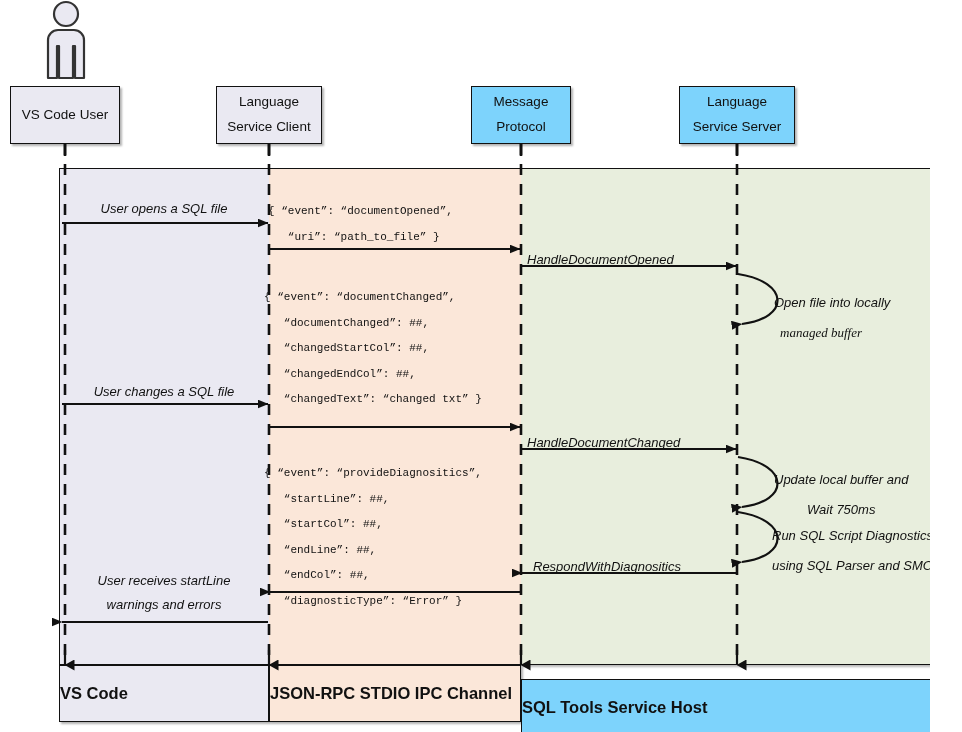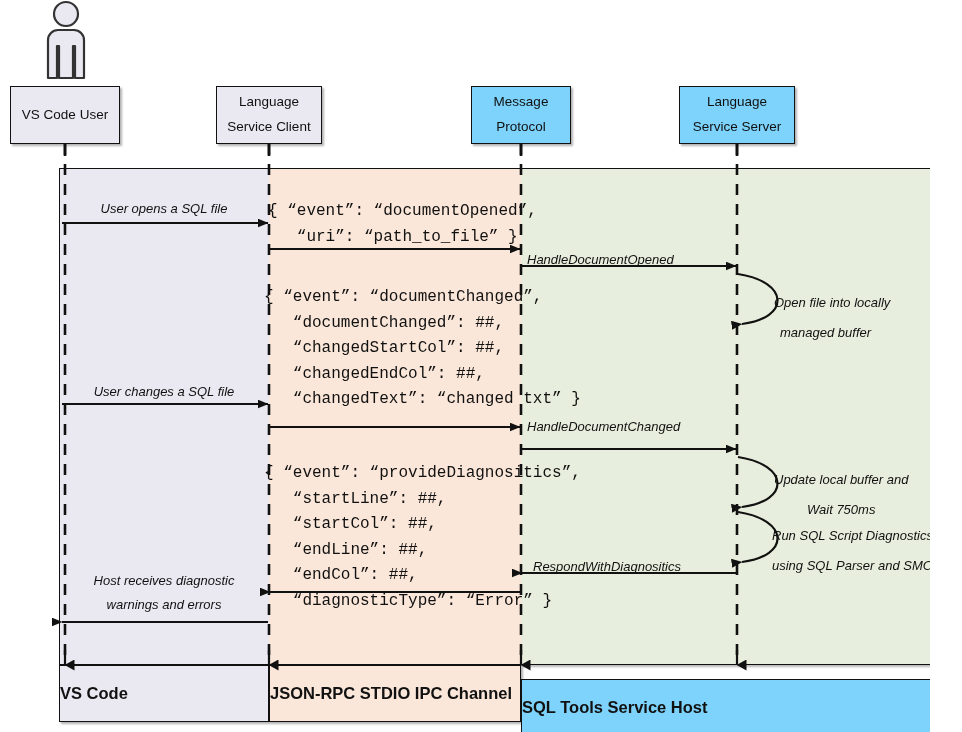--- a/index.html
+++ b/index.html
@@ -42,21 +42,21 @@
   .msglabel{
     position:absolute;font-style:italic;font-size:13px;color:#111;
     white-space:nowrap;text-align:center;line-height:1.0;
   }
   .msglabel.two{line-height:1.0;}
   .msglabel div{white-space:nowrap;}
   .msglabel div + div{margin-top:11px;}
 
   .jsonblk{
     position:absolute;font-family:"Liberation Mono",monospace;
-    font-size:16px;color:#111;white-space:nowrap;line-height:25.5px;
+    font-size:11px;color:#111;white-space:nowrap;line-height:25.5px;
   }
   .jsonblk div{white-space:pre;}
 
   .looplabel{
     position:absolute;font-style:italic;font-size:13px;color:#111;
     white-space:nowrap;line-height:30px;
   }
   .looplabel div{white-space:nowrap;}
 
   svg.overlay{position:absolute;left:0;top:0;width:962px;height:732px;pointer-events:none;}
@@ -99,29 +99,29 @@
 
   <div class="msglabel" style="left:64px;top:202px;width:200px;">
     <div>User opens a SQL file</div>
   </div>
 
   <div class="msglabel" style="left:64px;top:385px;width:200px;">
     <div>User changes a SQL file</div>
   </div>
 
   <div class="msglabel two" style="left:64px;top:574px;width:200px;">
-    <div>Host receives diagnostic</div>
+    <div>User receives startLine</div>
     <div>warnings and errors</div>
   </div>
 
   <div class="msglabel" style="left:527px;top:253px;width:210px;text-align:left;">
     <div>HandleDocumentOpened</div>
   </div>
 
-  <div class="msglabel" style="left:527px;top:420px;width:214px;text-align:left;">
+  <div class="msglabel" style="left:527px;top:436px;width:214px;text-align:left;">
     <div>HandleDocumentChanged</div>
   </div>
 
   <div class="msglabel" style="left:533px;top:560px;width:214px;text-align:left;">
     <div>RespondWithDiagnositics</div>
   </div>
 
   <div class="jsonblk" style="left:268px;top:199px;">
     <div>{ “event”: “documentOpened”,</div>
     <div>   “uri”: “path_to_file” }</div>
@@ -139,21 +139,21 @@
     <div>{ “event”: “provideDiagnositics”,</div>
     <div>   “startLine”: ##,</div>
     <div>   “startCol”: ##,</div>
     <div>   “endLine”: ##,</div>
     <div>   “endCol”: ##,</div>
     <div>   “diagnosticType”: “Error” }</div>
   </div>
 
   <div class="looplabel" style="left:774px;top:288px;">
     <div>Open file into locally</div>
-    <div style="margin-left:6px;">managed buffer</div>
+    <div style="margin-left:6px;font-family:Liberation Serif, serif;">managed buffer</div>
   </div>
 
   <div class="looplabel" style="left:774px;top:465px;">
     <div>Update local buffer and</div>
     <div style="text-align:center;">Wait 750ms</div>
   </div>
 
   <div class="looplabel" style="left:772px;top:521px;">
     <div>Run SQL Script Diagnostics</div>
     <div>using SQL Parser and SMO</div>

